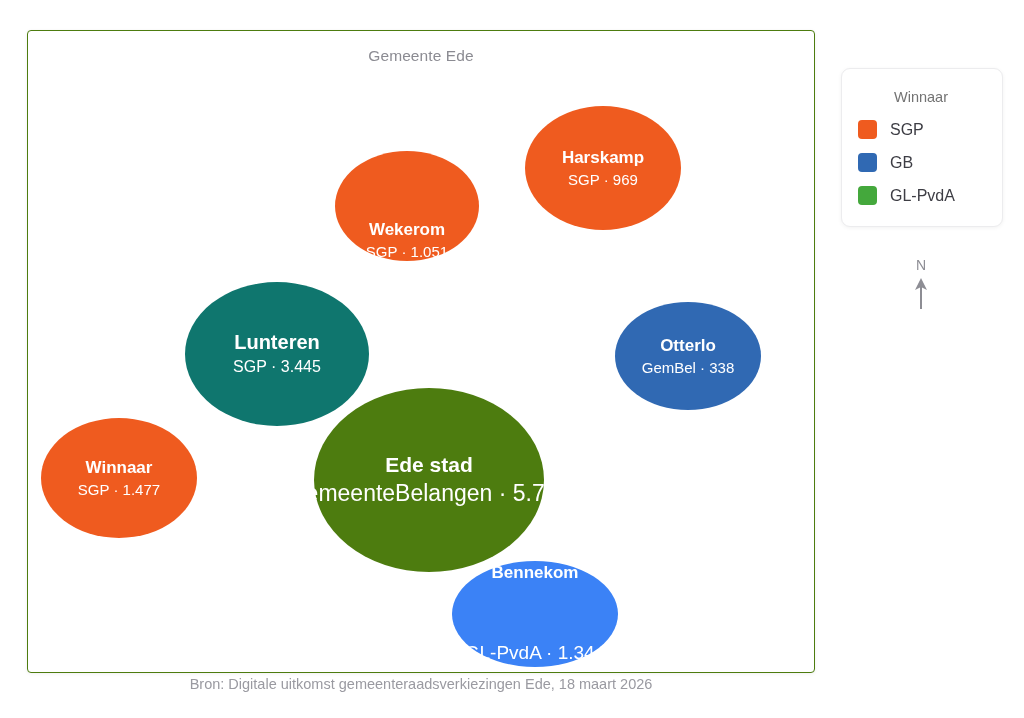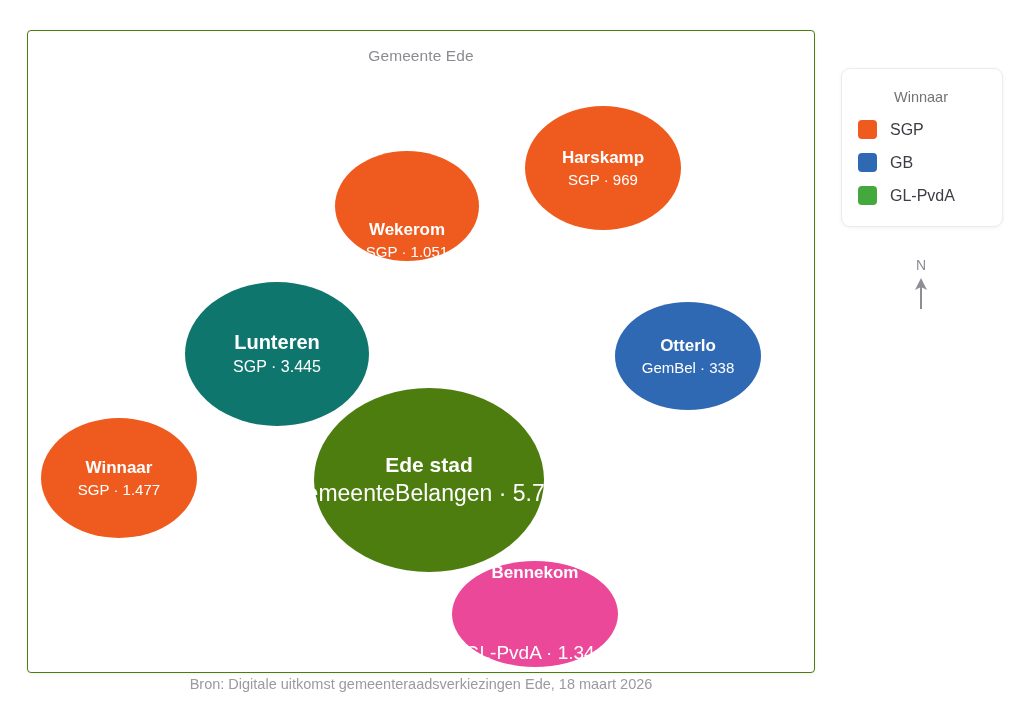--- a/index.html
+++ b/index.html
@@ -167,21 +167,21 @@
           <div class="b-sub" style="font-size: 15px;">GemBel · 338</div>
         </div>
         <div class="bubble" style="left: 13px; top: 387px; width: 156px; height: 120px; background: rgb(239, 91, 31); z-index: 14;">
           <div class="b-name" style="font-size: 17px;">Winnaar</div>
           <div class="b-sub" style="font-size: 15px;">SGP · 1.477</div>
         </div>
         <div class="bubble" style="left: 286px; top: 357px; width: 230px; height: 184px; background: #4d7c0f; z-index: 15;">
           <div class="b-name" style="font-size: 21px;">Ede stad</div>
           <div class="b-sub" style="font-size: 23px;">GemeenteBelangen · 5.700</div>
         </div>
-        <div class="bubble" style="left: 424px; top: 530px; width: 166px; height: 106px; background: #ec4899; z-index: 16; gap: 16px;">
+        <div class="bubble" style="left: 424px; top: 530px; width: 166px; height: 106px; background: #3b82f6; z-index: 16; gap: 16px;">
           <div class="b-name" style="font-size: 17px;">Bennekom</div>
           <div class="b-sub" style="font-size: 19px; margin-top: 43px;">GL-PvdA · 1.344</div>
         </div>
       </div>
   </div>
 
   <div class="legend">
     <div class="legend-title">Winnaar</div>
     <div id="legend-rows">
         <div class="legend-row">

